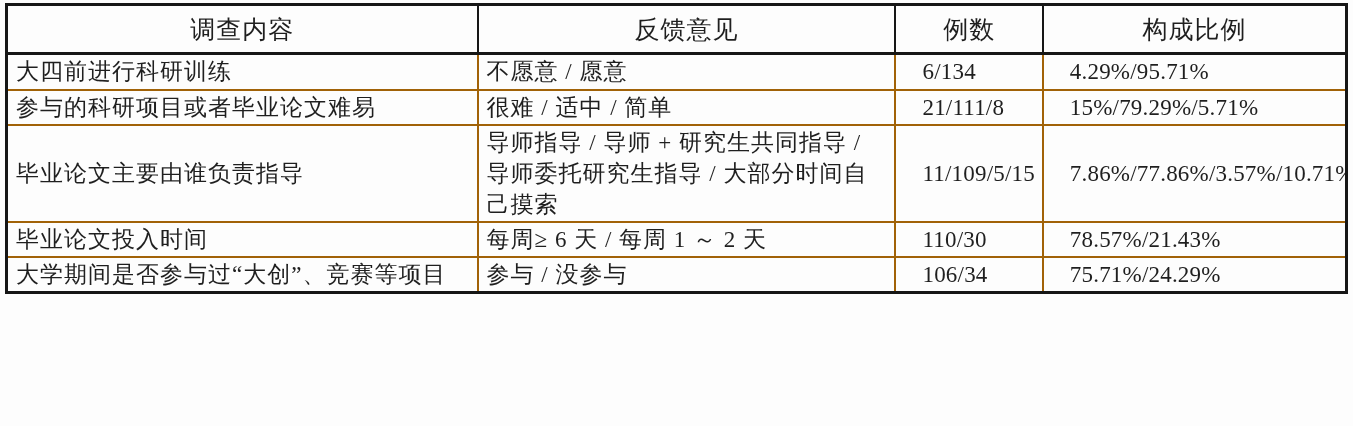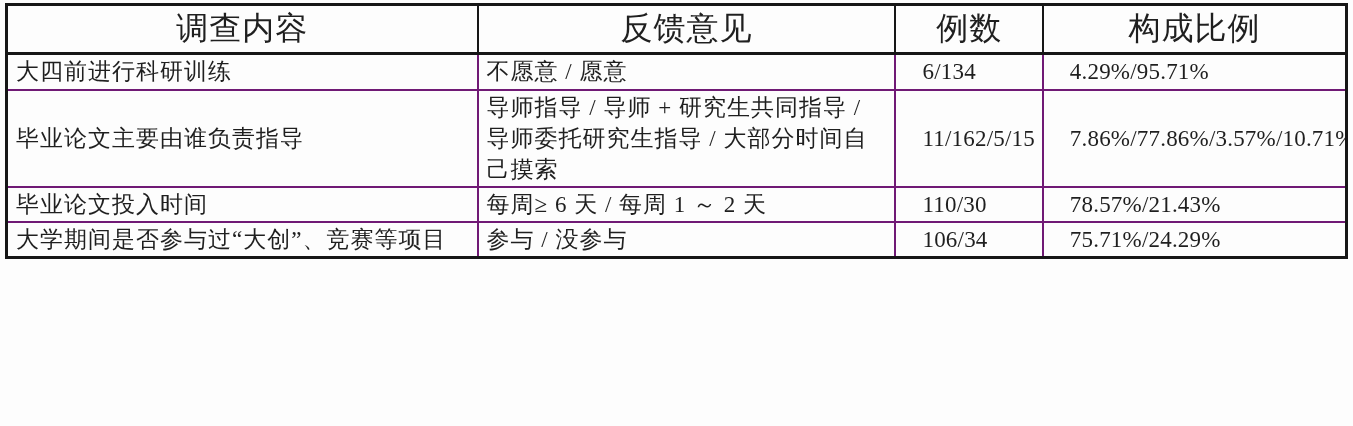--- a/index.html
+++ b/index.html
@@ -20,29 +20,29 @@
     color: #1f1f1f;
     background: #fdfdfd;
   }
   .survey-table col.c1 { width: 470px; }
   .survey-table col.c2 { width: 417px; }
   .survey-table col.c3 { width: 147px; }
   .survey-table col.c4 { width: 303px; }
   .survey-table th {
     border: 2px solid #161616;
     border-bottom: 3px solid #161616;
-    font-size: 32px;
+    font-size: 25px;
     font-weight: normal;
     text-align: center;
     height: 46px;
     padding: 0;
     letter-spacing: 1px;
   }
   .survey-table td {
-    border: 2px solid #701a75;
+    border: 2px solid #a16207;
     font-size: 23px;
     line-height: 31px;
     padding: 1px 8px;
     vertical-align: middle;
     white-space: nowrap;
     letter-spacing: 1px;
     overflow: hidden;
   }
   .survey-table td.num { letter-spacing: 0.2px; padding-left: 26px; }
   .survey-table td.wrap { white-space: normal; }
@@ -73,24 +73,30 @@
       <th>构成比例</th>
     </tr>
   </thead>
   <tbody>
     <tr class="r1">
       <td>大四前进行科研训练</td>
       <td>不愿意 / 愿意</td>
       <td class="num">6/134</td>
       <td class="num">4.29%/95.71%</td>
     </tr>
+    <tr class="r4">
+      <td>参与的科研项目或者毕业论文难易</td>
+      <td>很难 / 适中 / 简单</td>
+      <td class="num">21/111/8</td>
+      <td class="num">15%/79.29%/5.71%</td>
+    </tr>
     <tr class="r5">
       <td>毕业论文主要由谁负责指导</td>
       <td class="wrap">导师指导 / 导师 + 研究生共同指导 / 导师委托研究生指导 / 大部分时间自己摸索</td>
-      <td class="num">11/162/5/15</td>
+      <td class="num">11/109/5/15</td>
       <td class="num">7.86%/77.86%/3.57%/10.71%</td>
     </tr>
     <tr class="r6">
       <td>毕业论文投入时间</td>
       <td>每周≥ 6 天 / 每周 1 ～ 2 天</td>
       <td class="num">110/30</td>
       <td class="num">78.57%/21.43%</td>
     </tr>
     <tr class="r8">
       <td>大学期间是否参与过“大创”、竞赛等项目</td>

